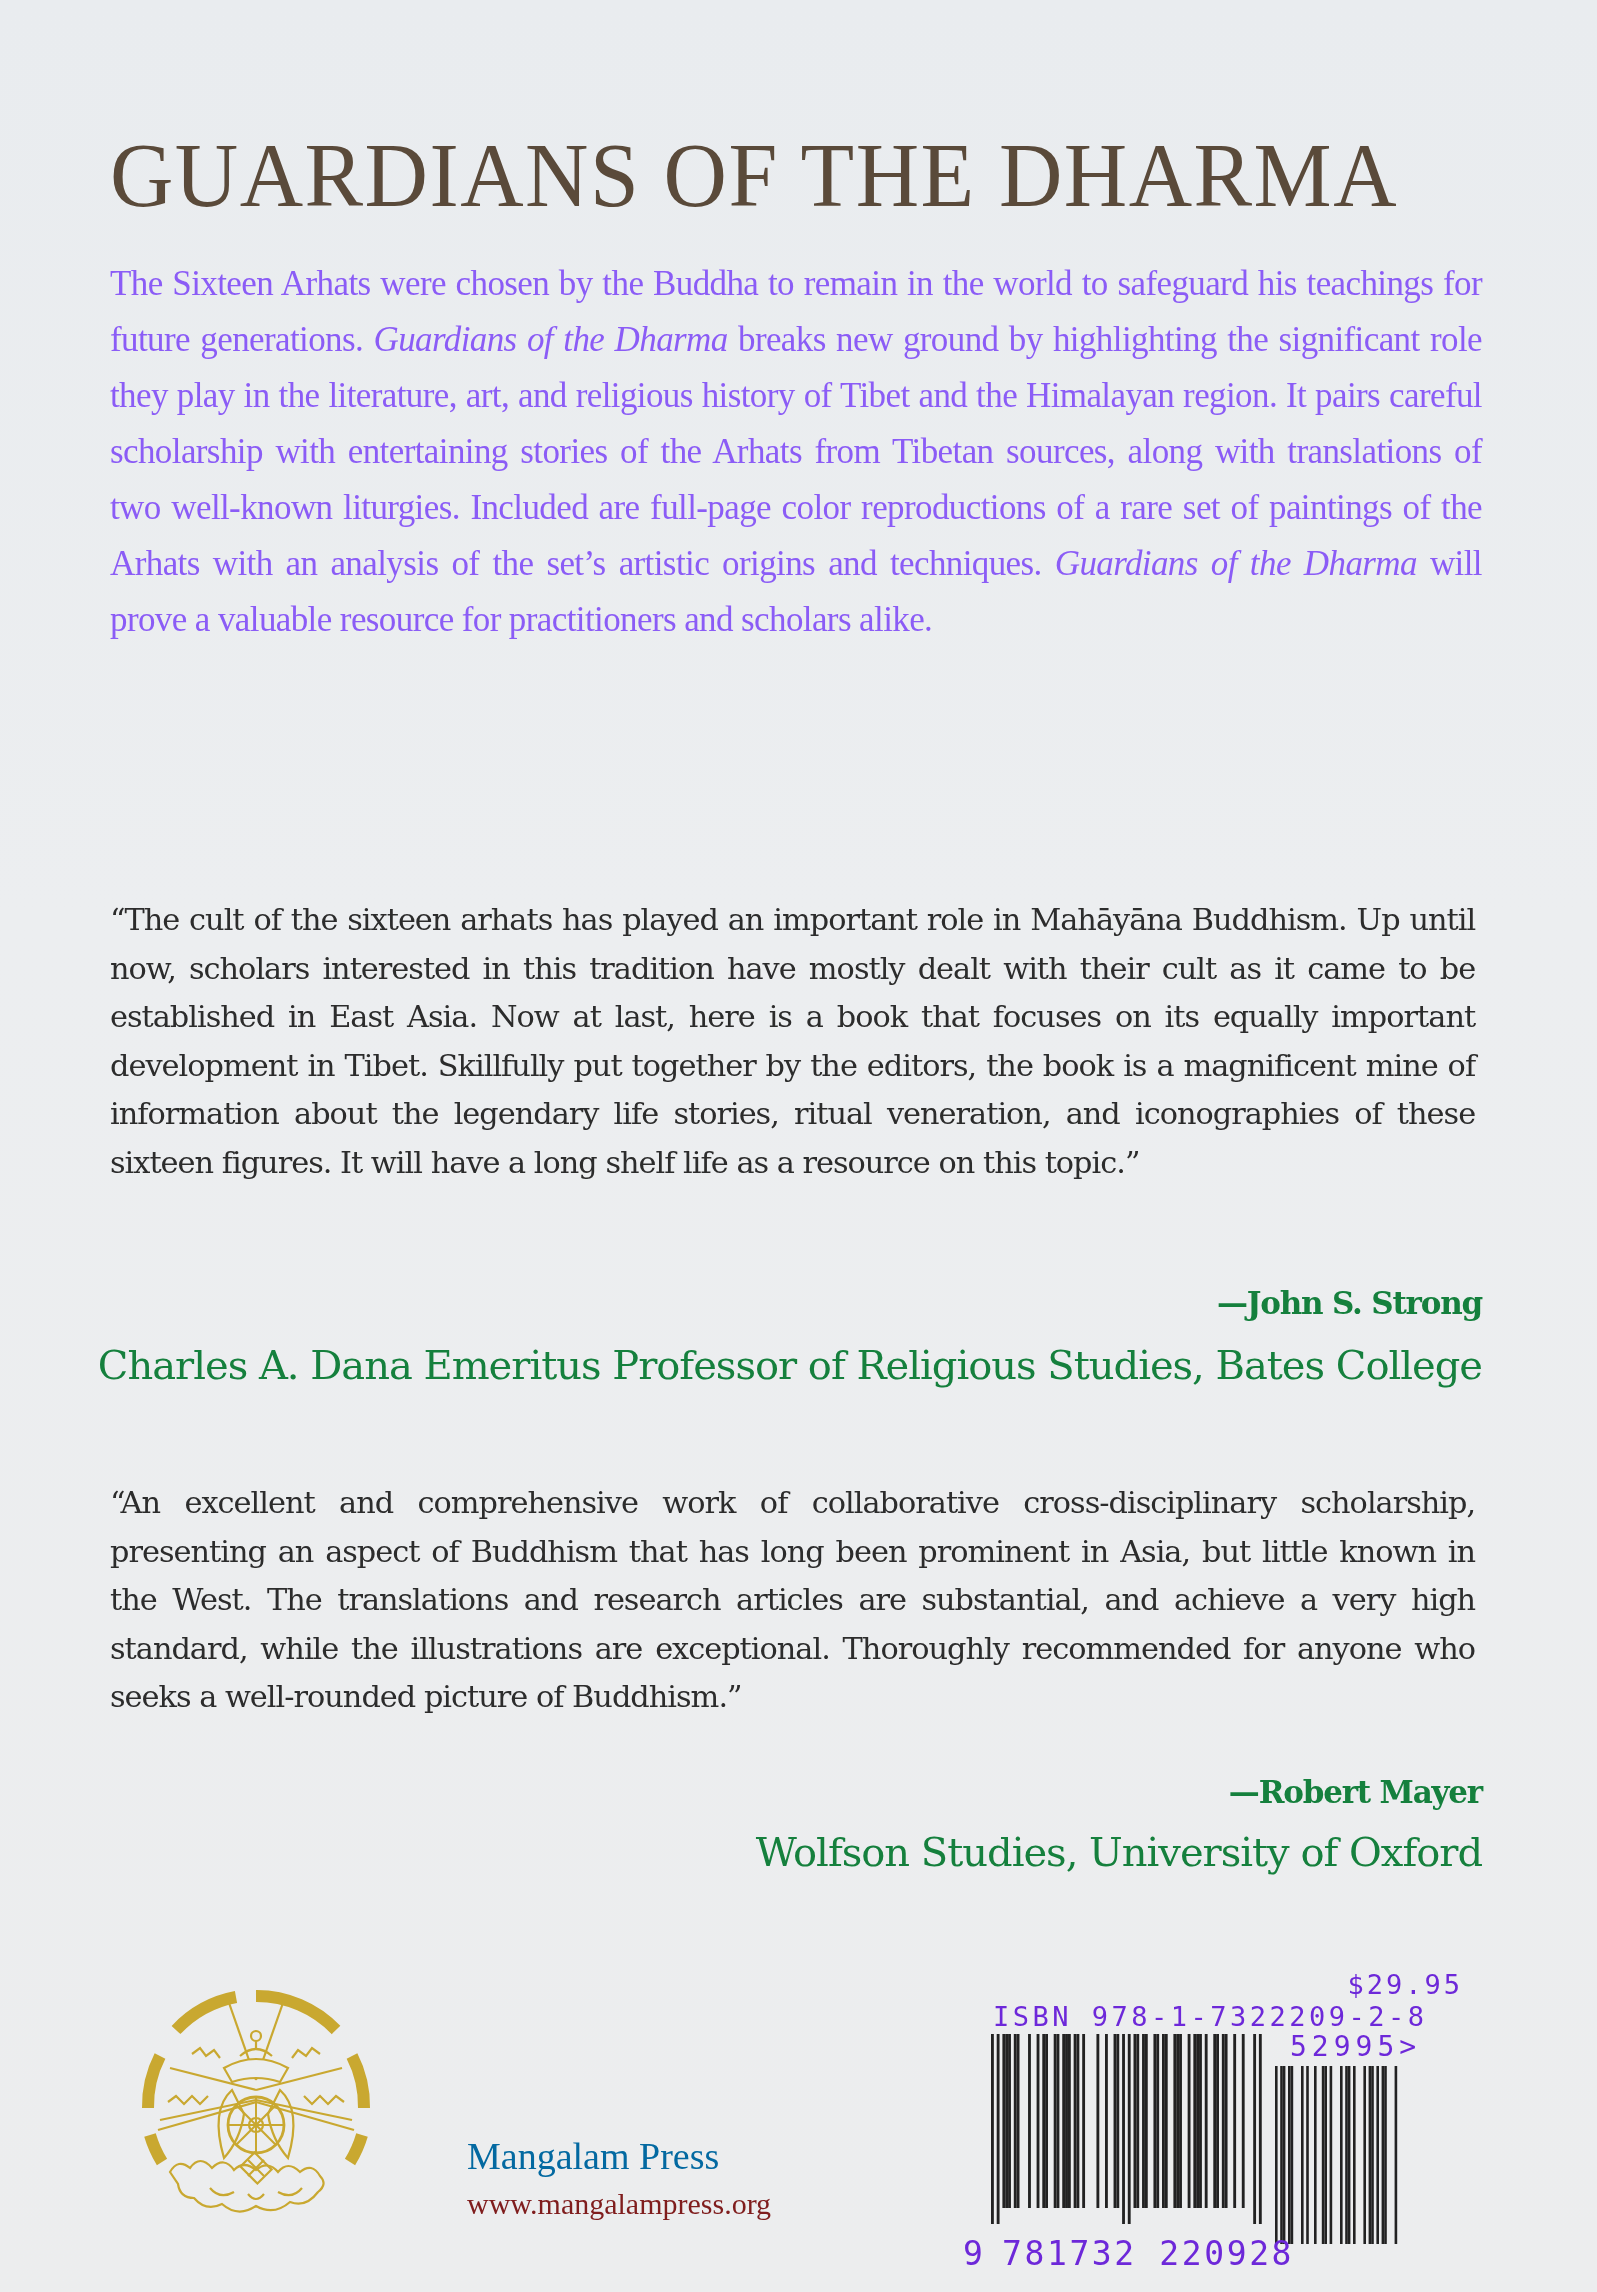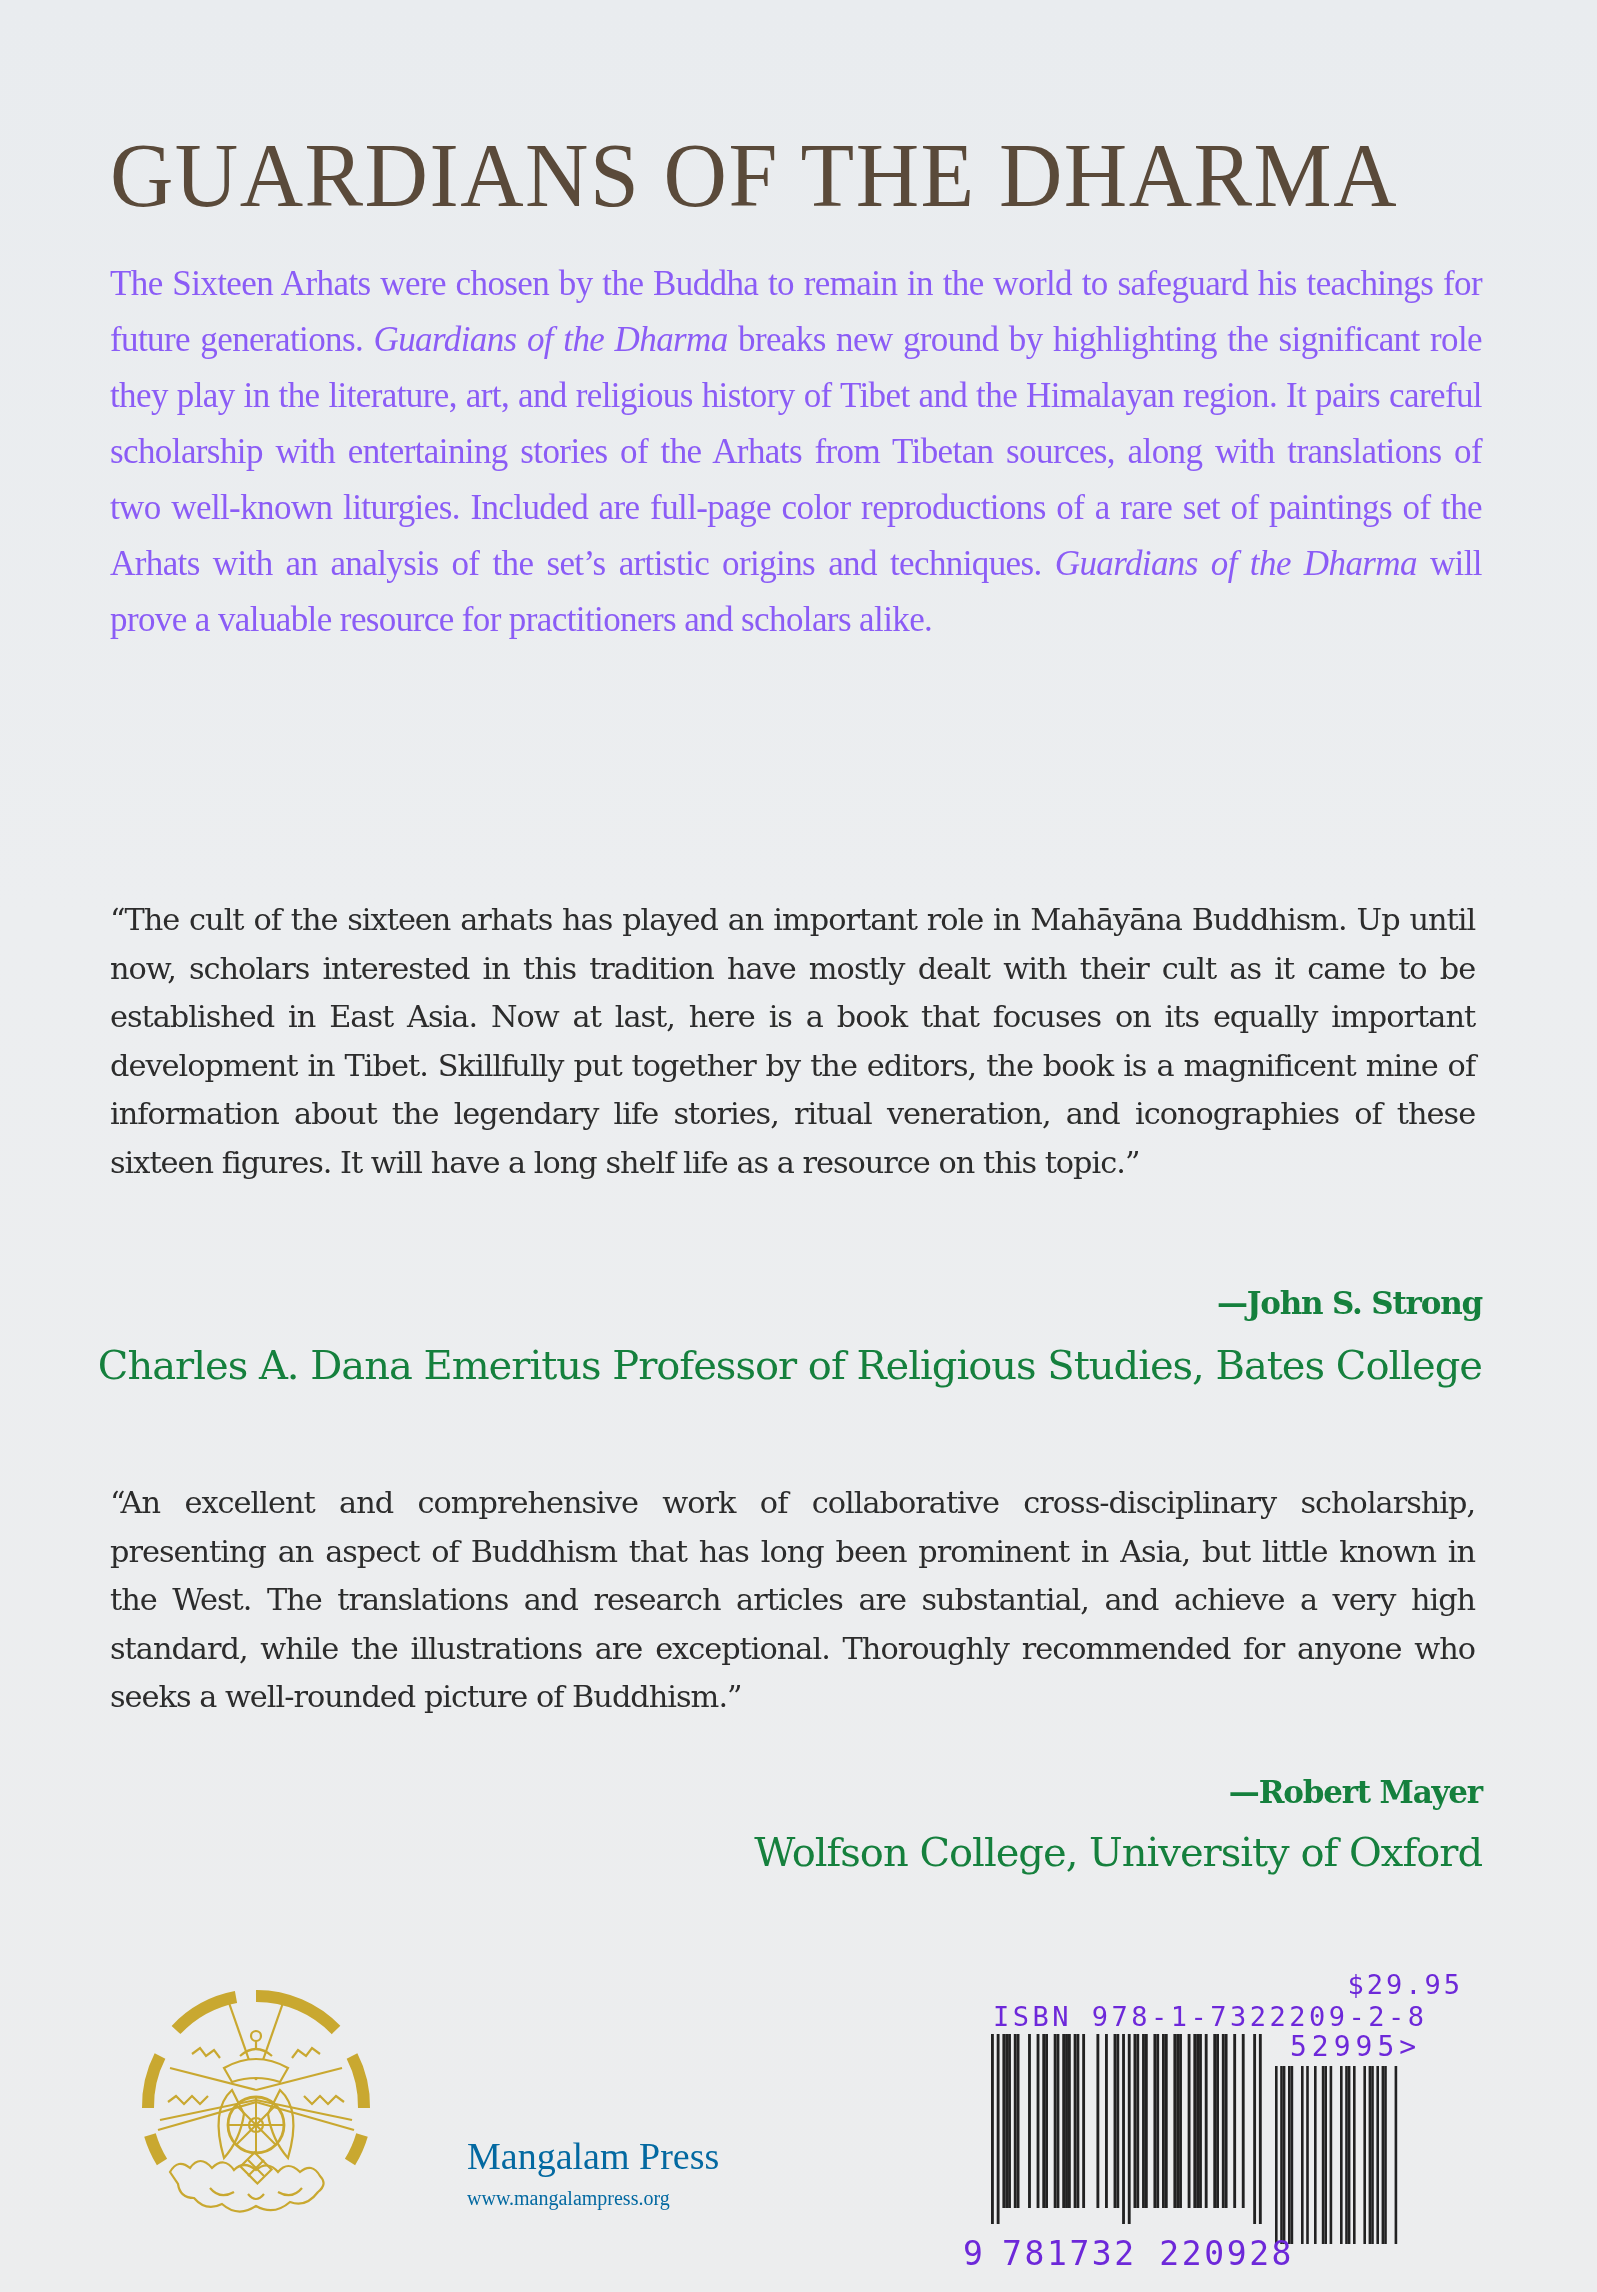--- a/index.html
+++ b/index.html
@@ -38,21 +38,21 @@
   .attr-aff { font-size: 40px; letter-spacing: -1.0px; }
   #attr1-name { top: 1285px; }
   #attr1-aff { top: 1342px; }
   #attr2-name { top: 1774px; }
   #attr2-aff { top: 1829px; }
   #logo { left: 140px; top: 1990px; width: 232px; height: 232px; }
   #pub-name {
     left: 467px; top: 2134px; font-size: 38px; color: #0369a1; white-space: nowrap;
   }
   #pub-url {
-    left: 467px; top: 2187px; font-size: 20px; color: #0369a1; white-space: nowrap;
+    left: 467px; top: 2187px; font-size: 30px; color: #7f1d1d; white-space: nowrap;
   }
   .mono { font-family: "DejaVu Sans Mono", "Liberation Mono", monospace; color: #6d28d9; white-space: nowrap; }
   #price { right: 134px; top: 1969px; font-size: 27px; letter-spacing: 3px; }
   #isbn { left: 993px; top: 2001px; font-size: 27px; letter-spacing: 3.5px; }
   #addon-code { left: 1290px; top: 2030px; font-size: 28px; letter-spacing: 5px; }
   #barcode-svg { left: 985px; top: 2034px; width: 300px; height: 222px; }
   #addon-svg { left: 1275px; top: 2066px; width: 140px; height: 180px; }
   #ean-digits-left { left: 963px; top: 2234px; font-size: 33px; }
   #ean-digits { left: 1002px; top: 2234px; font-size: 33px; letter-spacing: 2.6px; text-align: center; }
 </style>
@@ -62,21 +62,21 @@
 <div id="title" class="abs">GUARDIANS OF THE DHARMA</div>
 
 <div id="blurb" class="abs"><span>The Sixteen Arhats were chosen by the Buddha to remain in the world to safeguard his teachings for future generations. </span><em>Guardians of the Dharma</em><span> breaks new ground by highlighting the significant role they play in the literature, art, and religious history of Tibet and the Himalayan region. It pairs careful scholarship with entertaining stories of the Arhats from Tibetan sources, along with translations of two well-known liturgies. Included are full-page color reproductions of a rare set of paintings of the Arhats with an analysis of the set’s artistic origins and techniques. </span><em>Guardians of the Dharma</em><span> will prove a valuable resource for practitioners and scholars alike.</span></div>
 
 <div id="quote1" class="abs quote">“The cult of the sixteen arhats has played an important role in Mahāyāna Buddhism. Up until now, scholars interested in this tradition have mostly dealt with their cult as it came to be established in East Asia. Now at last, here is a book that focuses on its equally important development in Tibet. Skillfully put together by the editors, the book is a magnificent mine of information about the legendary life stories, ritual veneration, and iconographies of these sixteen figures. It will have a long shelf life as a resource on this topic.”</div>
 <div id="attr1-name" class="abs attr-name">—John S. Strong</div>
 <div id="attr1-aff" class="abs attr-aff">Charles A. Dana Emeritus Professor of Religious Studies, Bates College</div>
 
 <div id="quote2" class="abs quote">“An excellent and comprehensive work of collaborative cross-disciplinary scholarship, presenting an aspect of Buddhism that has long been prominent in Asia, but little known in the West. The translations and research articles are substantial, and achieve a very high standard, while the illustrations are exceptional. Thoroughly recommended for anyone who seeks a well-rounded picture of Buddhism.”</div>
 <div id="attr2-name" class="abs attr-name">—Robert Mayer</div>
-<div id="attr2-aff" class="abs attr-aff">Wolfson College, University of Oxford</div>
+<div id="attr2-aff" class="abs attr-aff">Wolfson Studies, University of Oxford</div>
 
 <svg id="logo" class="abs" viewBox="0 0 232 232">
   <g fill="none" stroke="#c9a830" stroke-width="2.2">
 
     <path d="M116 6 A110 110 0 0 1 196 40" stroke-width="12"></path>
     <path d="M212 66 A110 110 0 0 1 224 118" stroke-width="12"></path>
     <path d="M36 40 A110 110 0 0 1 96 7" stroke-width="12"></path>
     <path d="M8 118 A110 110 0 0 1 20 66" stroke-width="12"></path>
     <path d="M10 145 A110 110 0 0 0 22 172" stroke-width="12"></path>
     <path d="M222 145 A110 110 0 0 1 210 172" stroke-width="12"></path>

